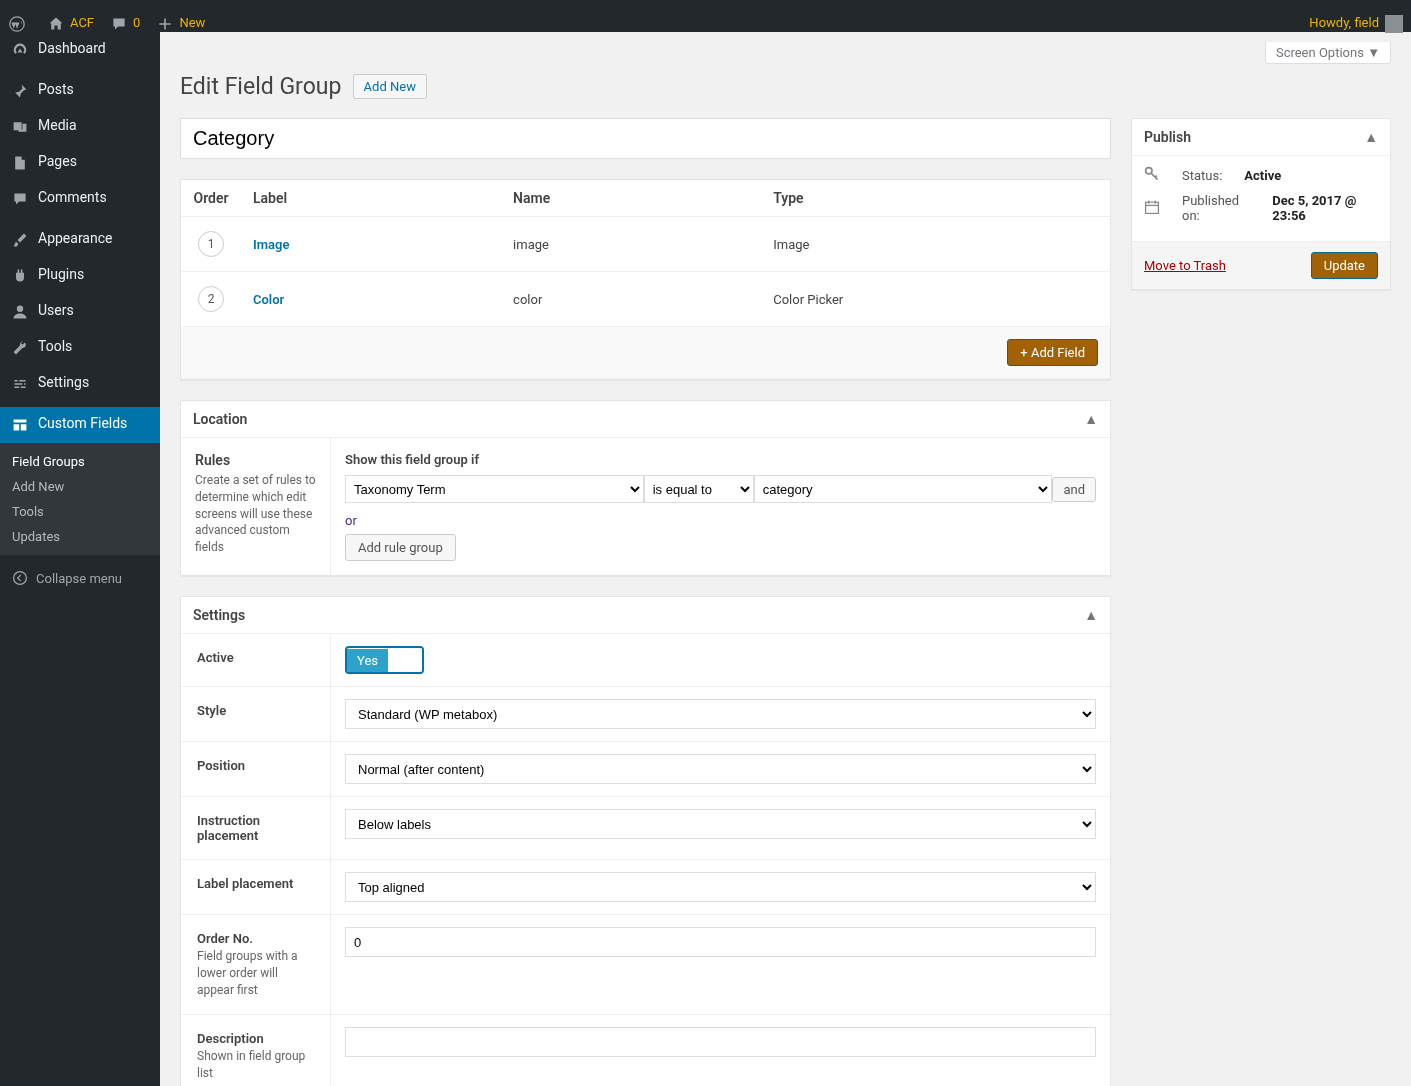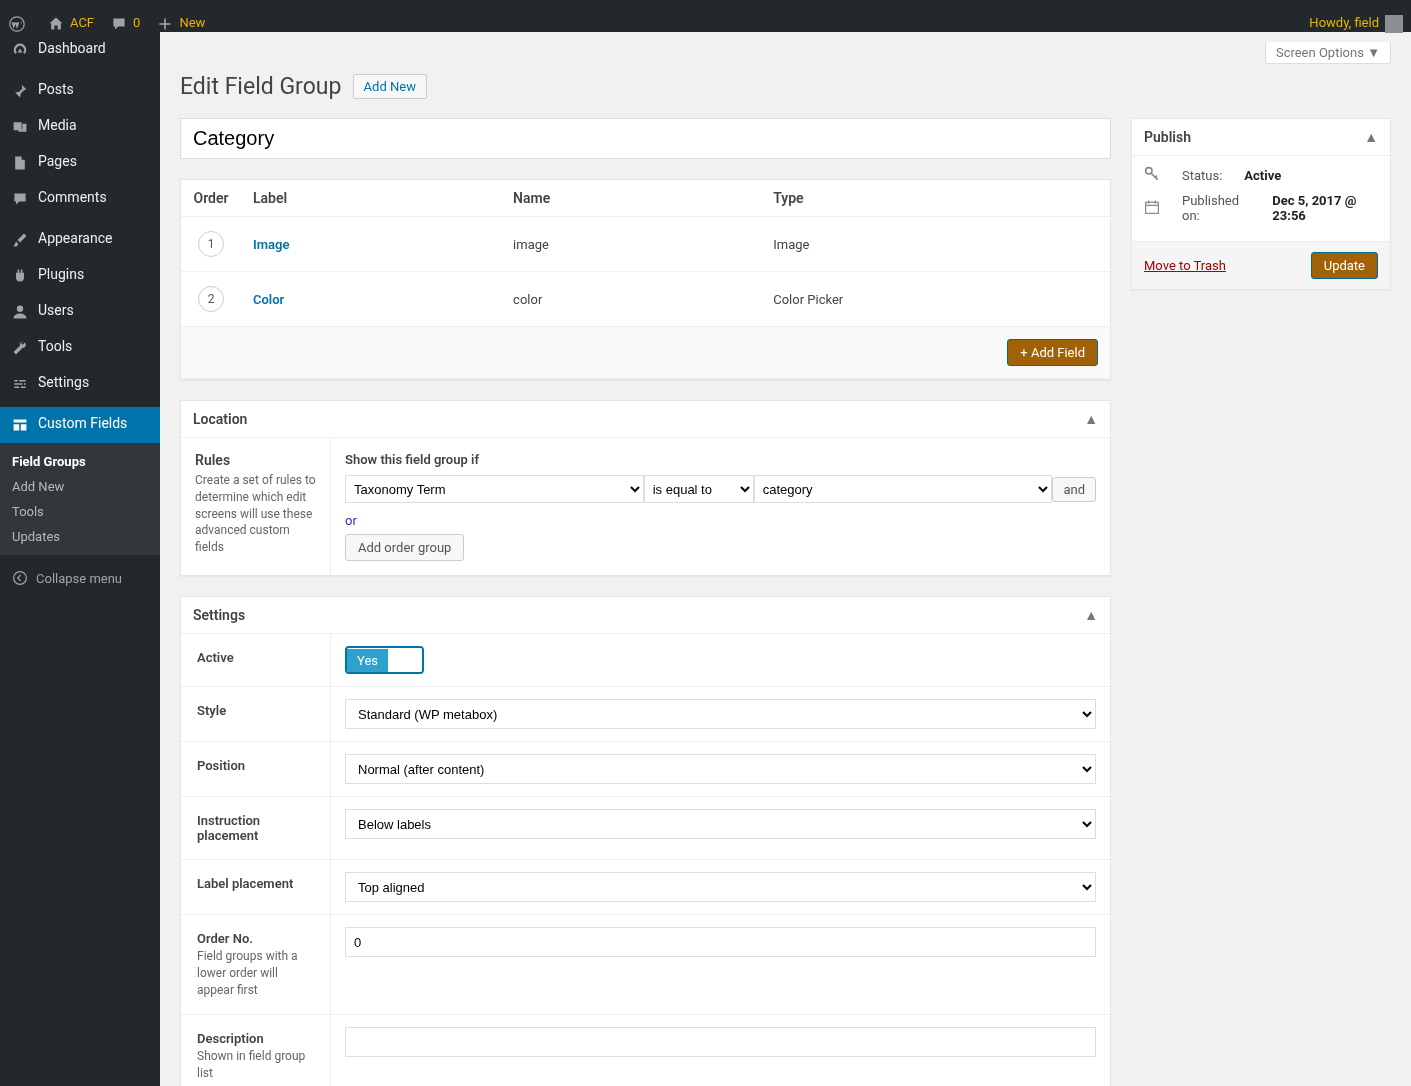--- a/index.html
+++ b/index.html
@@ -16,21 +16,21 @@
 #adminmenu{position:fixed;top:32px;left:0;bottom:0;width:160px;background:#23282d;color:#eee;overflow-y:auto}
 #adminmenu ul{list-style:none}
 #adminmenu li{position:relative}
 #adminmenu .mitem{display:flex;align-items:flex-start;padding:8px 10px;color:#eee;cursor:pointer;font-size:14px}
 #adminmenu .mitem .mico{width:20px;height:20px;margin-right:8px;color:#a0a5aa;display:inline-flex;align-items:center;justify-content:center}
 #adminmenu .sep{height:5px}
 #adminmenu li.current>.mitem{background:#0073aa;color:#fff}
 #adminmenu li.current>.mitem .mico{color:#fff}
 #adminmenu .submenu{background:#32373c;padding:6px 0}
 #adminmenu .submenu a{display:block;padding:5px 12px;color:#b4b9be;font-size:13px;cursor:pointer}
-#adminmenu .submenu a.current{color:#fff;font-weight:700}
+#adminmenu .submenu a.current{color:#fff;font-weight:400}
 #adminmenu .collapse{display:flex;align-items:center;padding:8px 10px;color:#a0a5aa;cursor:pointer;font-size:13px}
 #adminmenu .collapse .mico{width:20px;height:20px;margin-right:6px;display:inline-flex;align-items:center;justify-content:center}
 
 #wpbody{margin-left:160px;margin-top:32px;padding:0}
 #wpcontent{padding:10px 20px 40px 20px}
 .screen-opts{float:right;background:#fff;border:1px solid #ddd;border-top:0;border-radius:0 0 3px 3px;padding:3px 10px;font-size:13px;color:#72777c;cursor:pointer}
 h1.page-title{font-size:23px;font-weight:400;margin:9px 0 18px;display:inline-block}
 .page-title-action{display:inline-block;margin-left:8px;padding:4px 10px;border:1px solid #ccc;border-radius:2px;background:#f7f7f7;color:#0073aa;font-size:13px;cursor:pointer;position:relative;top:-3px}
 .cols{display:flex;gap:20px}
 .col-main{flex:1;min-width:0}
@@ -323,21 +323,21 @@
             </div>
             <div class="loc-right">
               <div class="cond">Show this field group if</div>
               <div class="rule-row">
                 <select><option>Taxonomy Term</option></select>
                 <select class="op"><option>is equal to</option></select>
                 <select><option>category</option></select>
                 <a class="andbtn">and</a>
               </div>
               <div class="ortxt">or</div>
-              <a class="button">Add order group</a>
+              <a class="button">Add rule group</a>
             </div>
           </div>
         </div>
 
         <div class="postbox">
           <div class="hndle">
               <span>Settings</span>
               <span class="toggle-indicator">▲</span>
             </div>
           <div class="settings-body">

